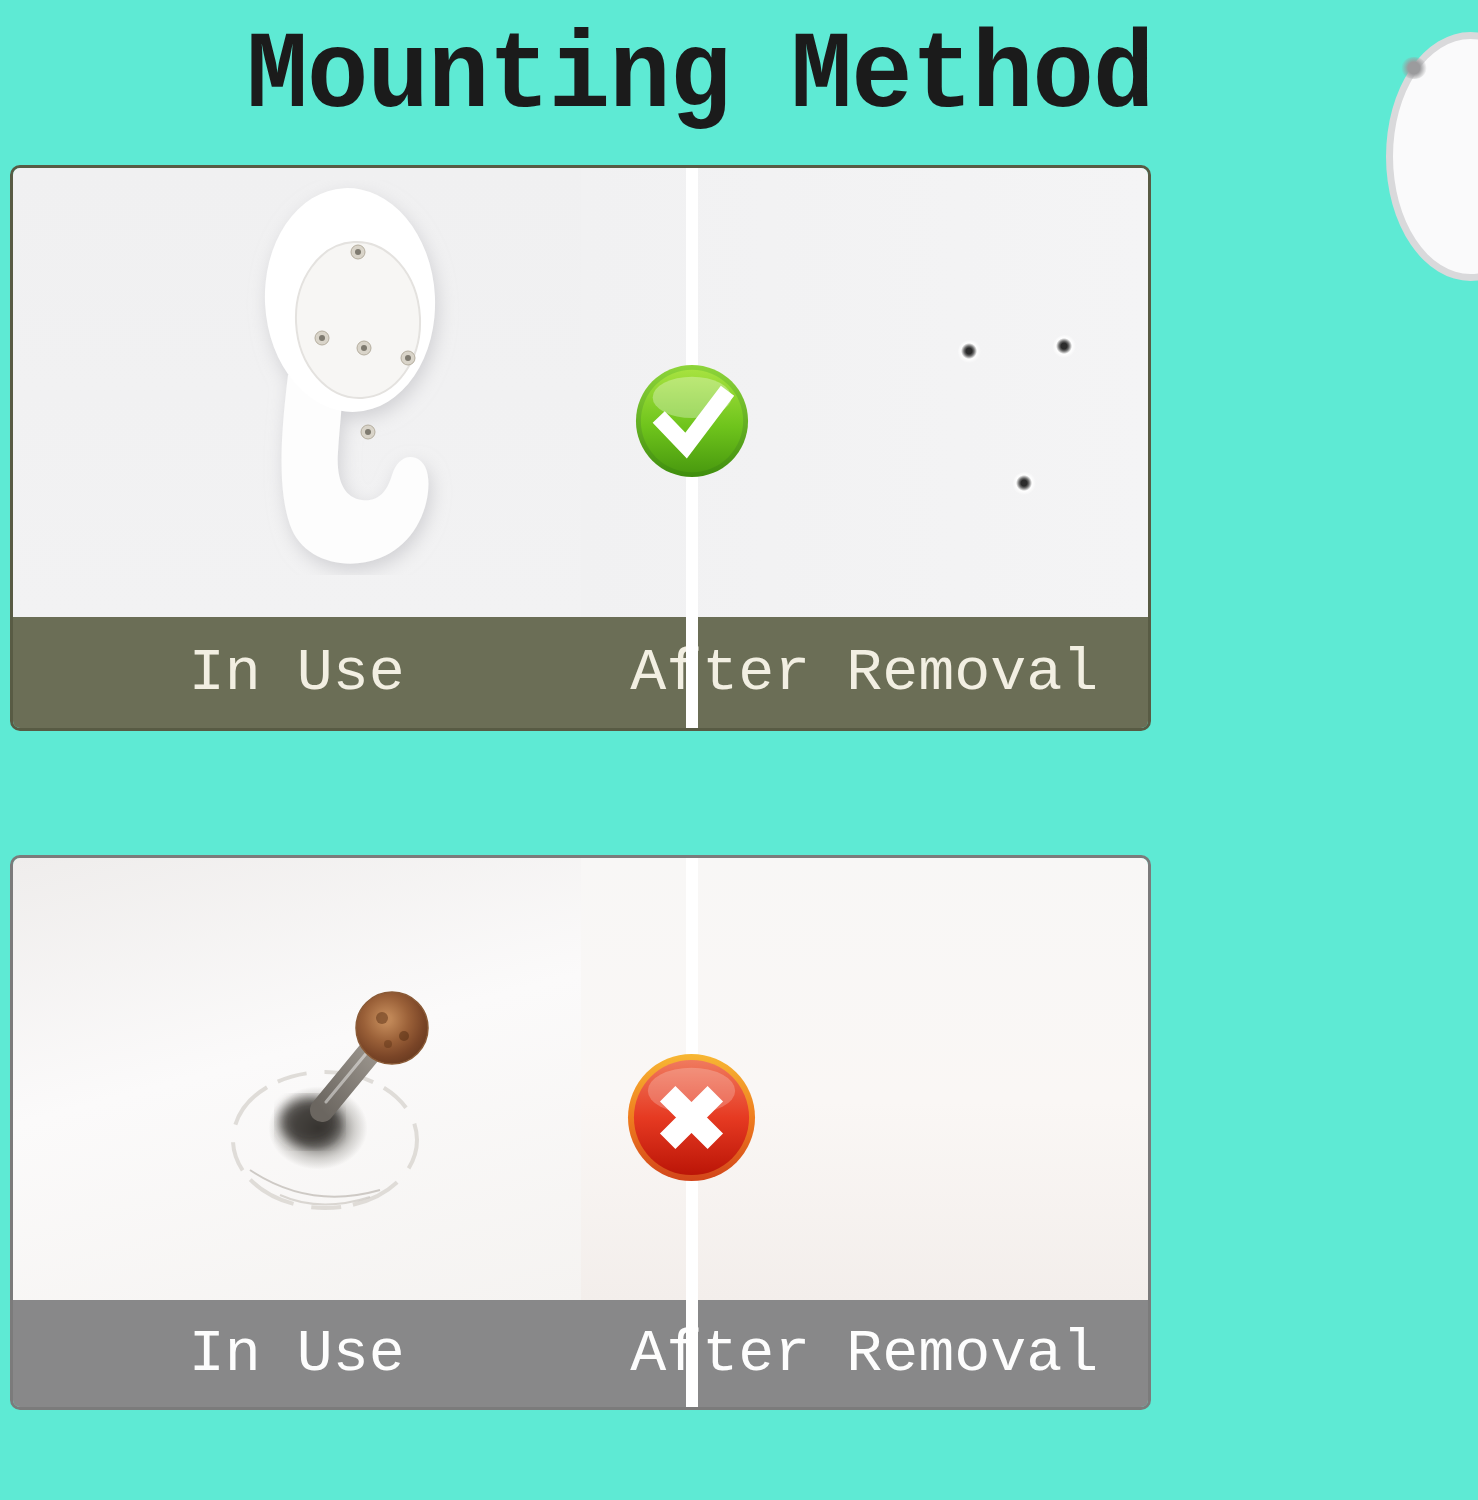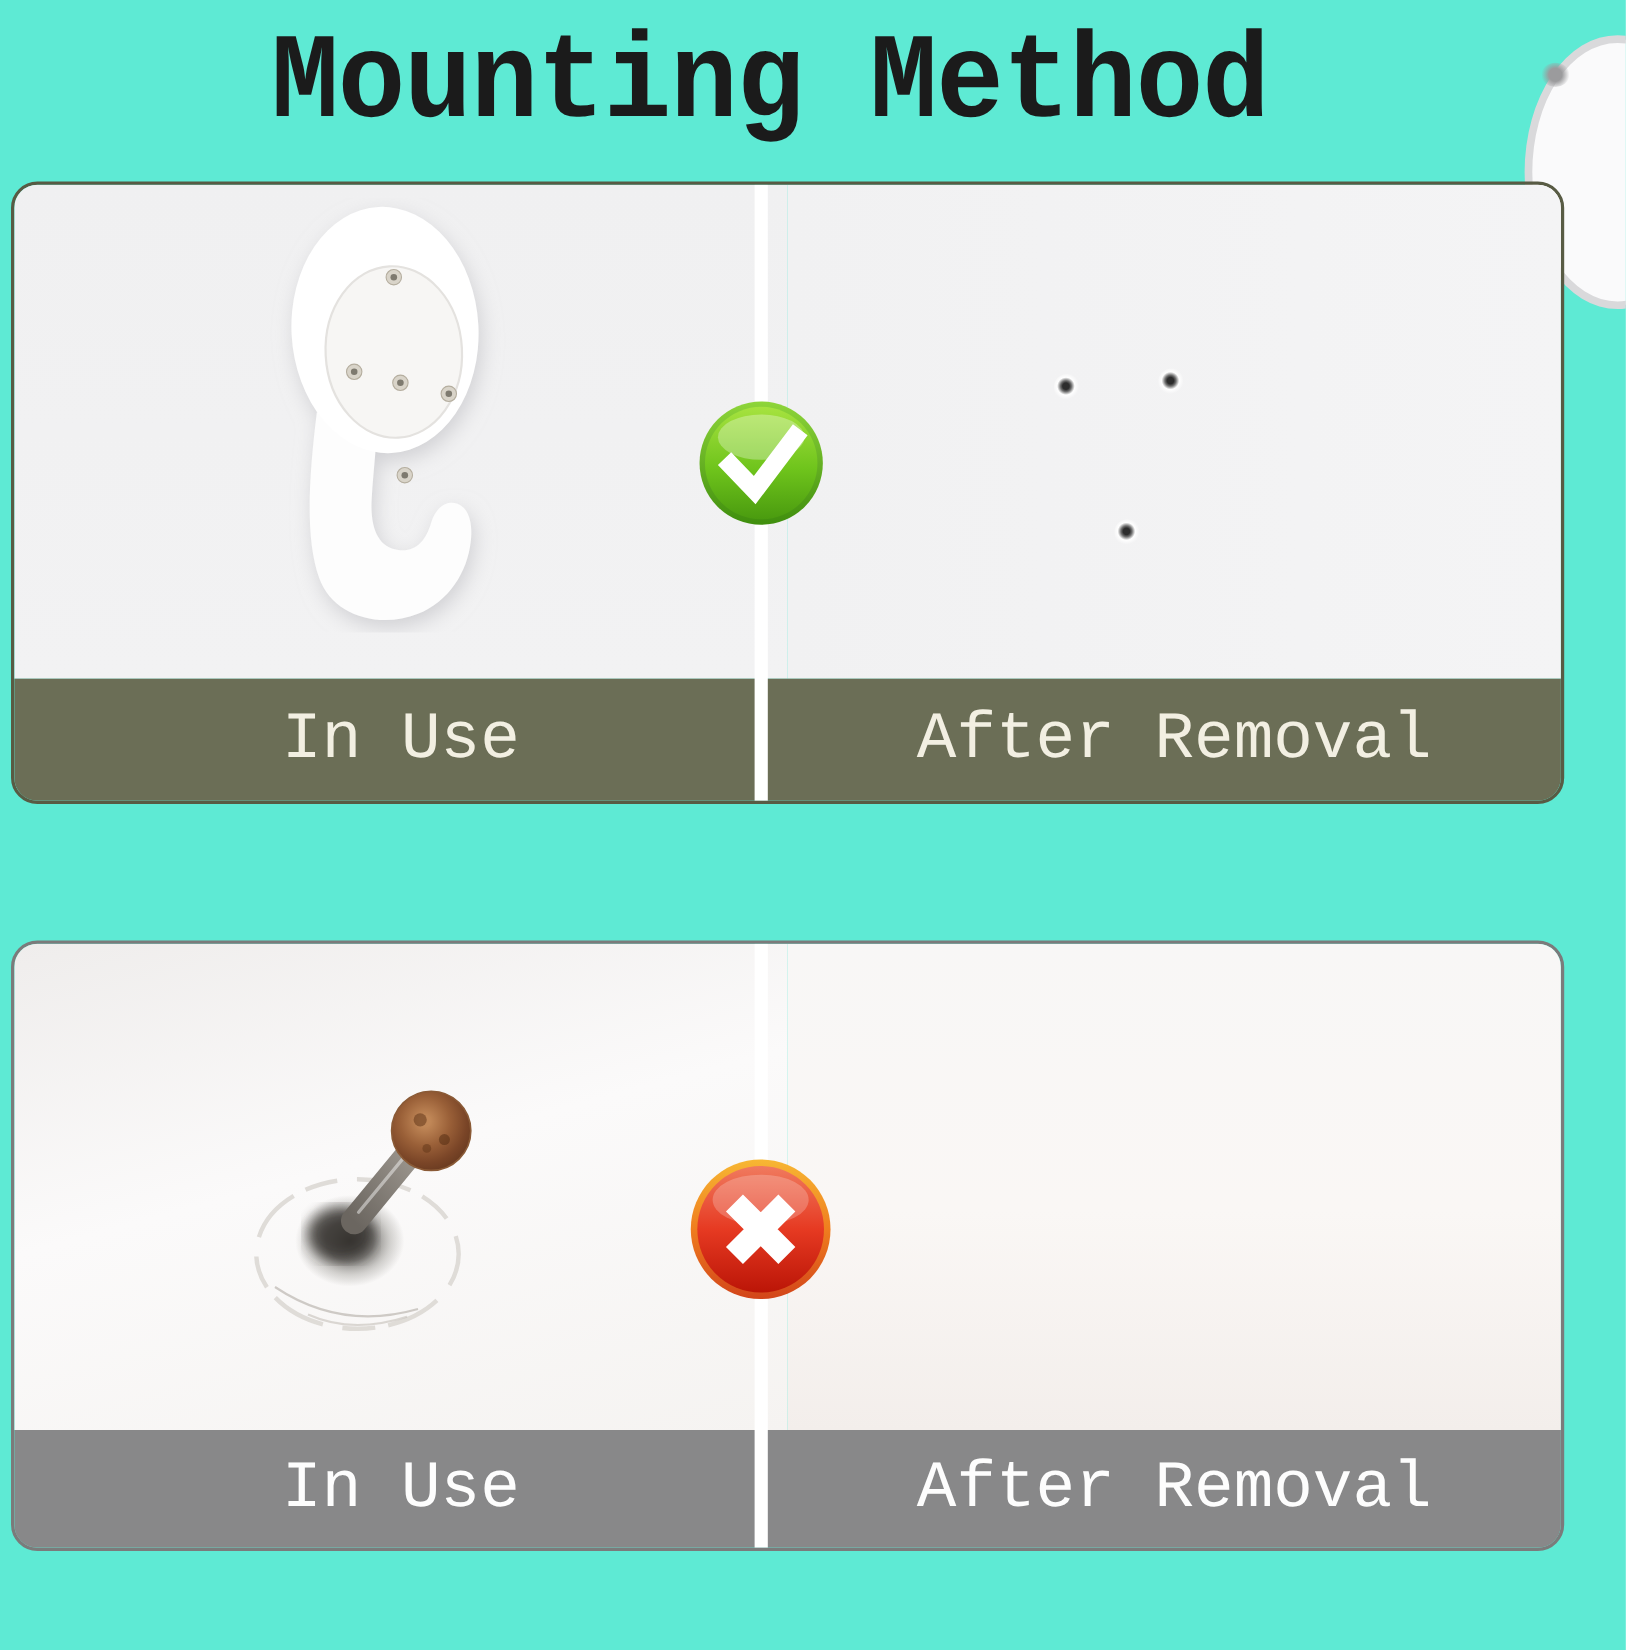--- a/index.html
+++ b/index.html
@@ -11,21 +11,21 @@
   }
   
   .title{
     position:absolute;top:2px;left:0;width:1400px;height:150px;
     line-height:150px;text-align:center;
     font-size:110px;font-weight:700;letter-spacing:-1px;color:#1b1b1b;
     transform:scaleX(.93);transform-origin:50% 50%;
     white-space:nowrap;
   }
   
-  .panel{position:absolute;left:10px;width:1412px;border-radius:24px;overflow:hidden;box-sizing:border-box;}
+  .panel{position:absolute;left:10px;width:1141px;border-radius:10px;overflow:hidden;box-sizing:border-box;}
   .panel--good{top:165px;height:566px;border:3px solid #585b44;}
   .panel--bad{top:855px;height:555px;border:3px solid #7b7b7b;}
   .photo-row{position:absolute;left:0;top:0;width:100%;}
   .panel--good .photo-row{height:449px;}
   .panel--bad  .photo-row{height:442px;}
   .photo{position:absolute;top:0;height:100%;width:50%;}
   .photo.left{left:0;} .photo.right{right:0;}
   .panel--good .photo.left {background:linear-gradient(180deg,#f0f0f1 0%,#f2f2f3 100%);}
   .panel--good .photo.right{background:linear-gradient(90deg,#f1f1f2 0%,#f4f4f5 100%);}
   .panel--bad  .photo.left {background:linear-gradient(165deg,#efedec 0%,#fbfafa 45%,#f5f3f1 100%);}

